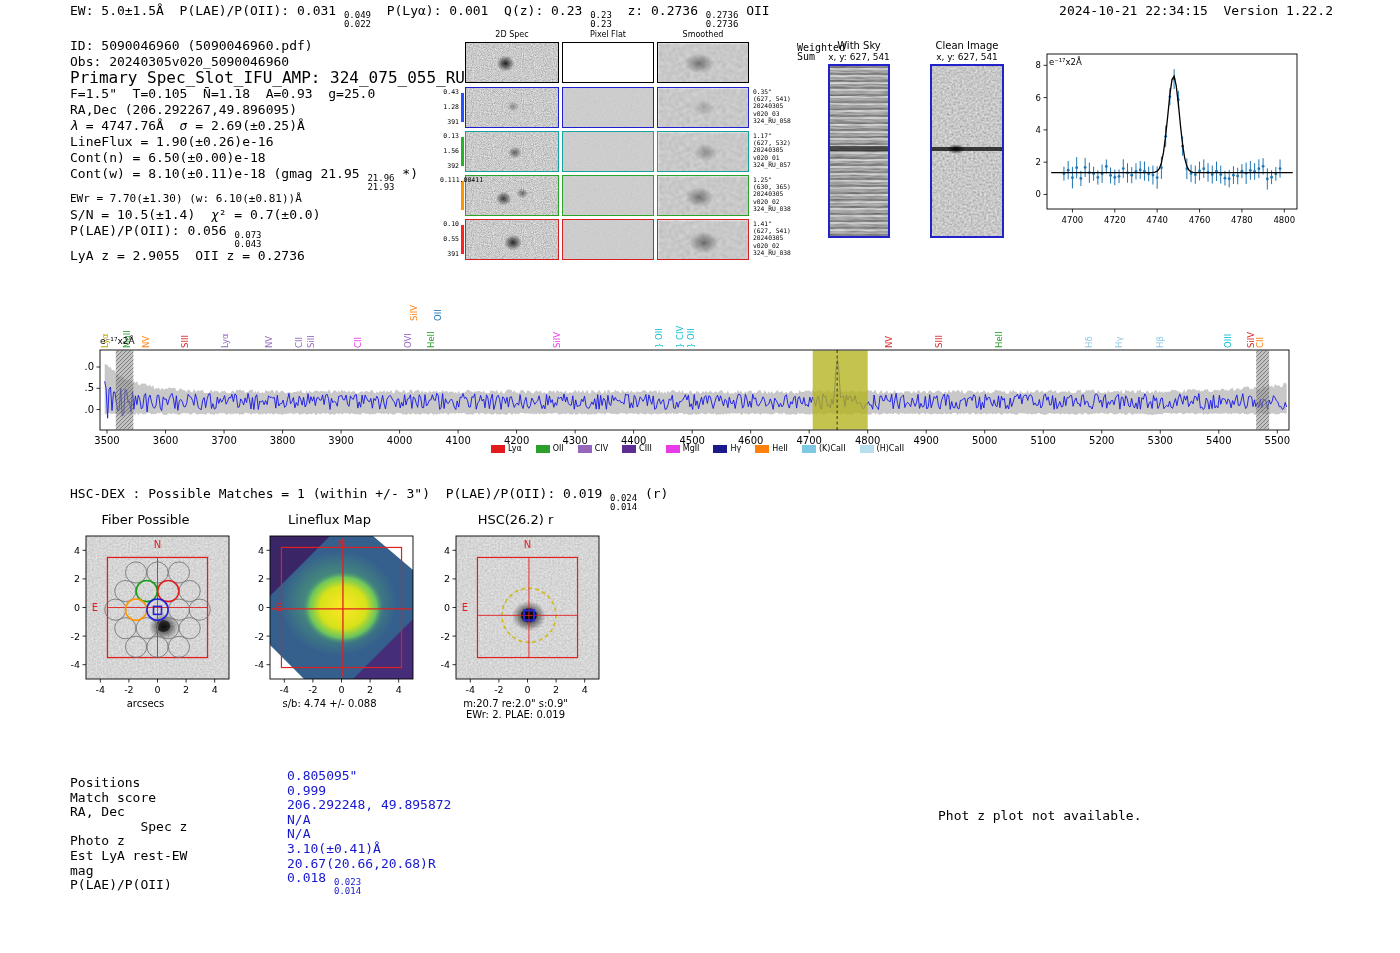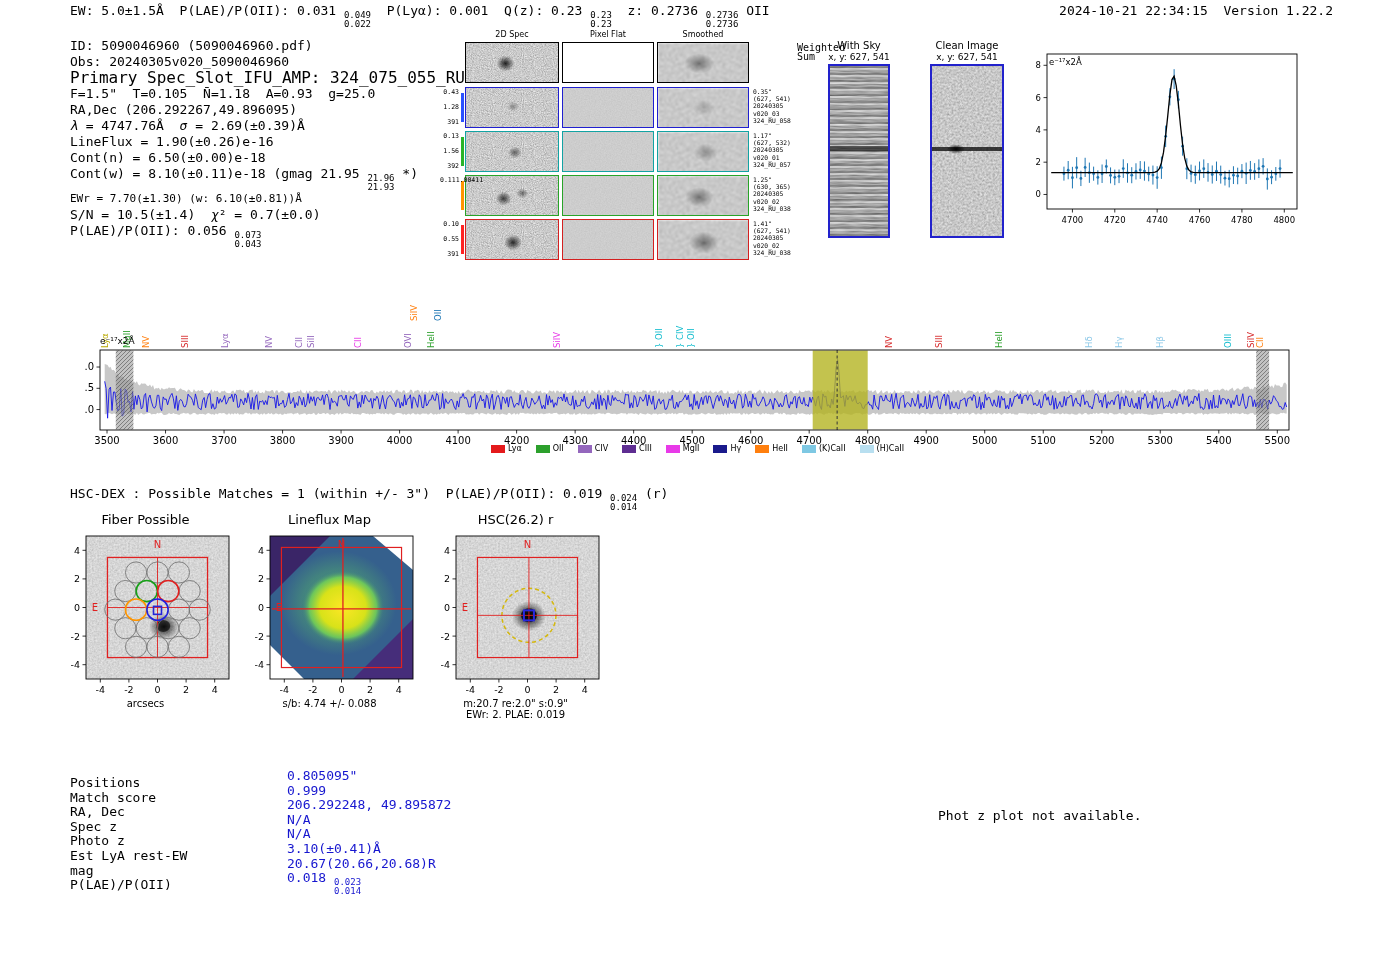--- a/index.html
+++ b/index.html
@@ -123,27 +123,28 @@
 
   <div id="topbar-left" class="abs mono13" style="left:70px;top:3px"><span>EW: 5.0±1.5Å  P(LAE)/P(OII): 0.031 </span><span class="stack"><span>0.049</span><span>0.022</span></span><span>  P(Lyα): 0.001  Q(z): 0.23 </span><span class="stack"><span>0.23</span><span>0.23</span></span><span>  z: 0.2736 </span><span class="stack"><span>0.2736</span><span>0.2736</span></span><span> OII</span></div>
   <div id="topbar-right" class="abs mono13" style="right:67px;top:3px">2024-10-21 22:34:15  Version 1.22.2</div>
 
   <div id="info-block" class="abs" style="left:70px;top:38px">
       <div style="font-size: 13px; line-height: 16px; white-space: pre;"><span>ID: 5090046960 (5090046960.pdf)</span></div>
       <div style="font-size: 13px; line-height: 16px; white-space: pre;"><span>Obs: 20240305v020_5090046960</span></div>
       <div style="font-size: 16px; line-height: 16px; white-space: pre; text-align: center;"><span>Primary Spec_Slot_IFU_AMP: 324_075_055_RU</span></div>
       <div style="font-size: 13px; line-height: 16px; white-space: pre;"><span>F=1.5"  T=0.105  N̄=1.18  A=0.93  g=25.0</span></div>
       <div style="font-size: 13px; line-height: 16px; white-space: pre;"><span>RA,Dec (206.292267,49.896095)</span></div>
-      <div style="font-size: 13px; line-height: 16px; white-space: pre;"><span style="font-style: italic;">λ</span><span> = 4747.76Å  </span><span style="font-style: italic;">σ</span><span> = 2.69(±0.39)Å</span></div>
+      <div style="font-size: 13px; line-height: 16px; white-space: pre;"><span style="font-style: italic;">λ</span><span> = 4747.76Å  </span><span style="font-style: italic;">σ</span><span> = 2.69(±0.25)Å</span></div>
       <div style="font-size: 13px; line-height: 16px; white-space: pre;"><span>LineFlux = 1.90(±0.26)e-16</span></div>
       <div style="font-size: 13px; line-height: 16px; white-space: pre;"><span>Cont(n) = 6.50(±0.00)e-18</span></div>
       <div style="font-size: 13px; line-height: 16px; white-space: pre;"><span>Cont(w) = 8.10(±0.11)e-18 (gmag 21.95 </span><span class="stack"><span>21.96</span><span>21.93</span></span><span> *)</span></div>
       <div style="font-size: 11px; line-height: 16px; white-space: pre;"><span>EWr = 7.70(±1.30) (w: 6.10(±0.81))Å</span></div>
       <div style="font-size: 13px; line-height: 16px; white-space: pre;"><span>S/N = 10.5(±1.4)  </span><span style="font-style: italic;">χ</span><span>² = 0.7(±0.0)</span></div>
       <div style="font-size: 13px; line-height: 16px; white-space: pre;"><span>P(LAE)/P(OII): 0.056 </span><span class="stack"><span>0.073</span><span>0.043</span></span></div>
+      <div style="font-size: 13px; line-height: 16px; white-space: pre;"><span>LyA z = 2.9055  OII z = 0.2736</span></div>
     </div>
 
   <div id="spec2d" class="abs" style="left:440px;top:30px;width:365px;height:230px">
       <div style="position: absolute; top: 0px; left: 72px; transform: translateX(-50%); font-size: 8px; font-family: &quot;DejaVu Sans&quot;, sans-serif;">2D Spec</div>
       <div style="position: absolute; top: 0px; left: 168px; transform: translateX(-50%); font-size: 8px; font-family: &quot;DejaVu Sans&quot;, sans-serif;">Pixel Flat</div>
       <div style="position: absolute; top: 0px; left: 263px; transform: translateX(-50%); font-size: 8px; font-family: &quot;DejaVu Sans&quot;, sans-serif;">Smoothed</div>
       <div style="position: absolute; left: 25px; top: 12px; width: 94px; height: 41px; border: 1.5px solid rgb(0, 0, 0); box-sizing: border-box; overflow: hidden; background: rgb(255, 255, 255);"><svg width="94" height="41">
           <rect width="100%" height="100%" filter="url(#fGrain)"></rect>
           <ellipse cx="42%" cy="50%" rx="9" ry="8" fill="url(#gBlob)" opacity="0.9"></ellipse>
         </svg></div>
@@ -681,21 +682,21 @@
         <text x="37" y="81" font-size="10" text-anchor="middle" fill="#e02020">E</text>
       </svg>
     <div class="cut-xlabel center sans">m:20.7 re:2.0" s:0.9"</div>
     <div class="cut-xlabel center sans">EWr: 2. PLAE: 0.019</div>
   </div>
 
   <div id="match-labels" class="abs" style="left:70px;top:776px">
       <div style="font-size: 13px; line-height: 14.6px; white-space: pre;">Positions</div>
       <div style="font-size: 13px; line-height: 14.6px; white-space: pre;">Match score</div>
       <div style="font-size: 13px; line-height: 14.6px; white-space: pre;">RA, Dec</div>
-      <div style="font-size: 13px; line-height: 14.6px; white-space: pre;">Spec z</div>
+      <div style="font-size: 13px; line-height: 14.6px; white-space: pre; text-align: right;">Spec z</div>
       <div style="font-size: 13px; line-height: 14.6px; white-space: pre;">Photo z</div>
       <div style="font-size: 13px; line-height: 14.6px; white-space: pre;">Est LyA rest-EW</div>
       <div style="font-size: 13px; line-height: 14.6px; white-space: pre;">mag</div>
       <div style="font-size: 13px; line-height: 14.6px; white-space: pre;">P(LAE)/P(OII)</div>
     </div>
   <div id="match-values" class="abs" style="left:287px;top:769px">
       <div style="font-size: 13px; line-height: 14.6px; white-space: pre; color: rgb(22, 22, 207);"><span>0.805095"</span></div>
       <div style="font-size: 13px; line-height: 14.6px; white-space: pre; color: rgb(22, 22, 207);"><span>0.999</span></div>
       <div style="font-size: 13px; line-height: 14.6px; white-space: pre; color: rgb(22, 22, 207);"><span>206.292248, 49.895872</span></div>
       <div style="font-size: 13px; line-height: 14.6px; white-space: pre; color: rgb(22, 22, 207);"><span>N/A</span></div>

